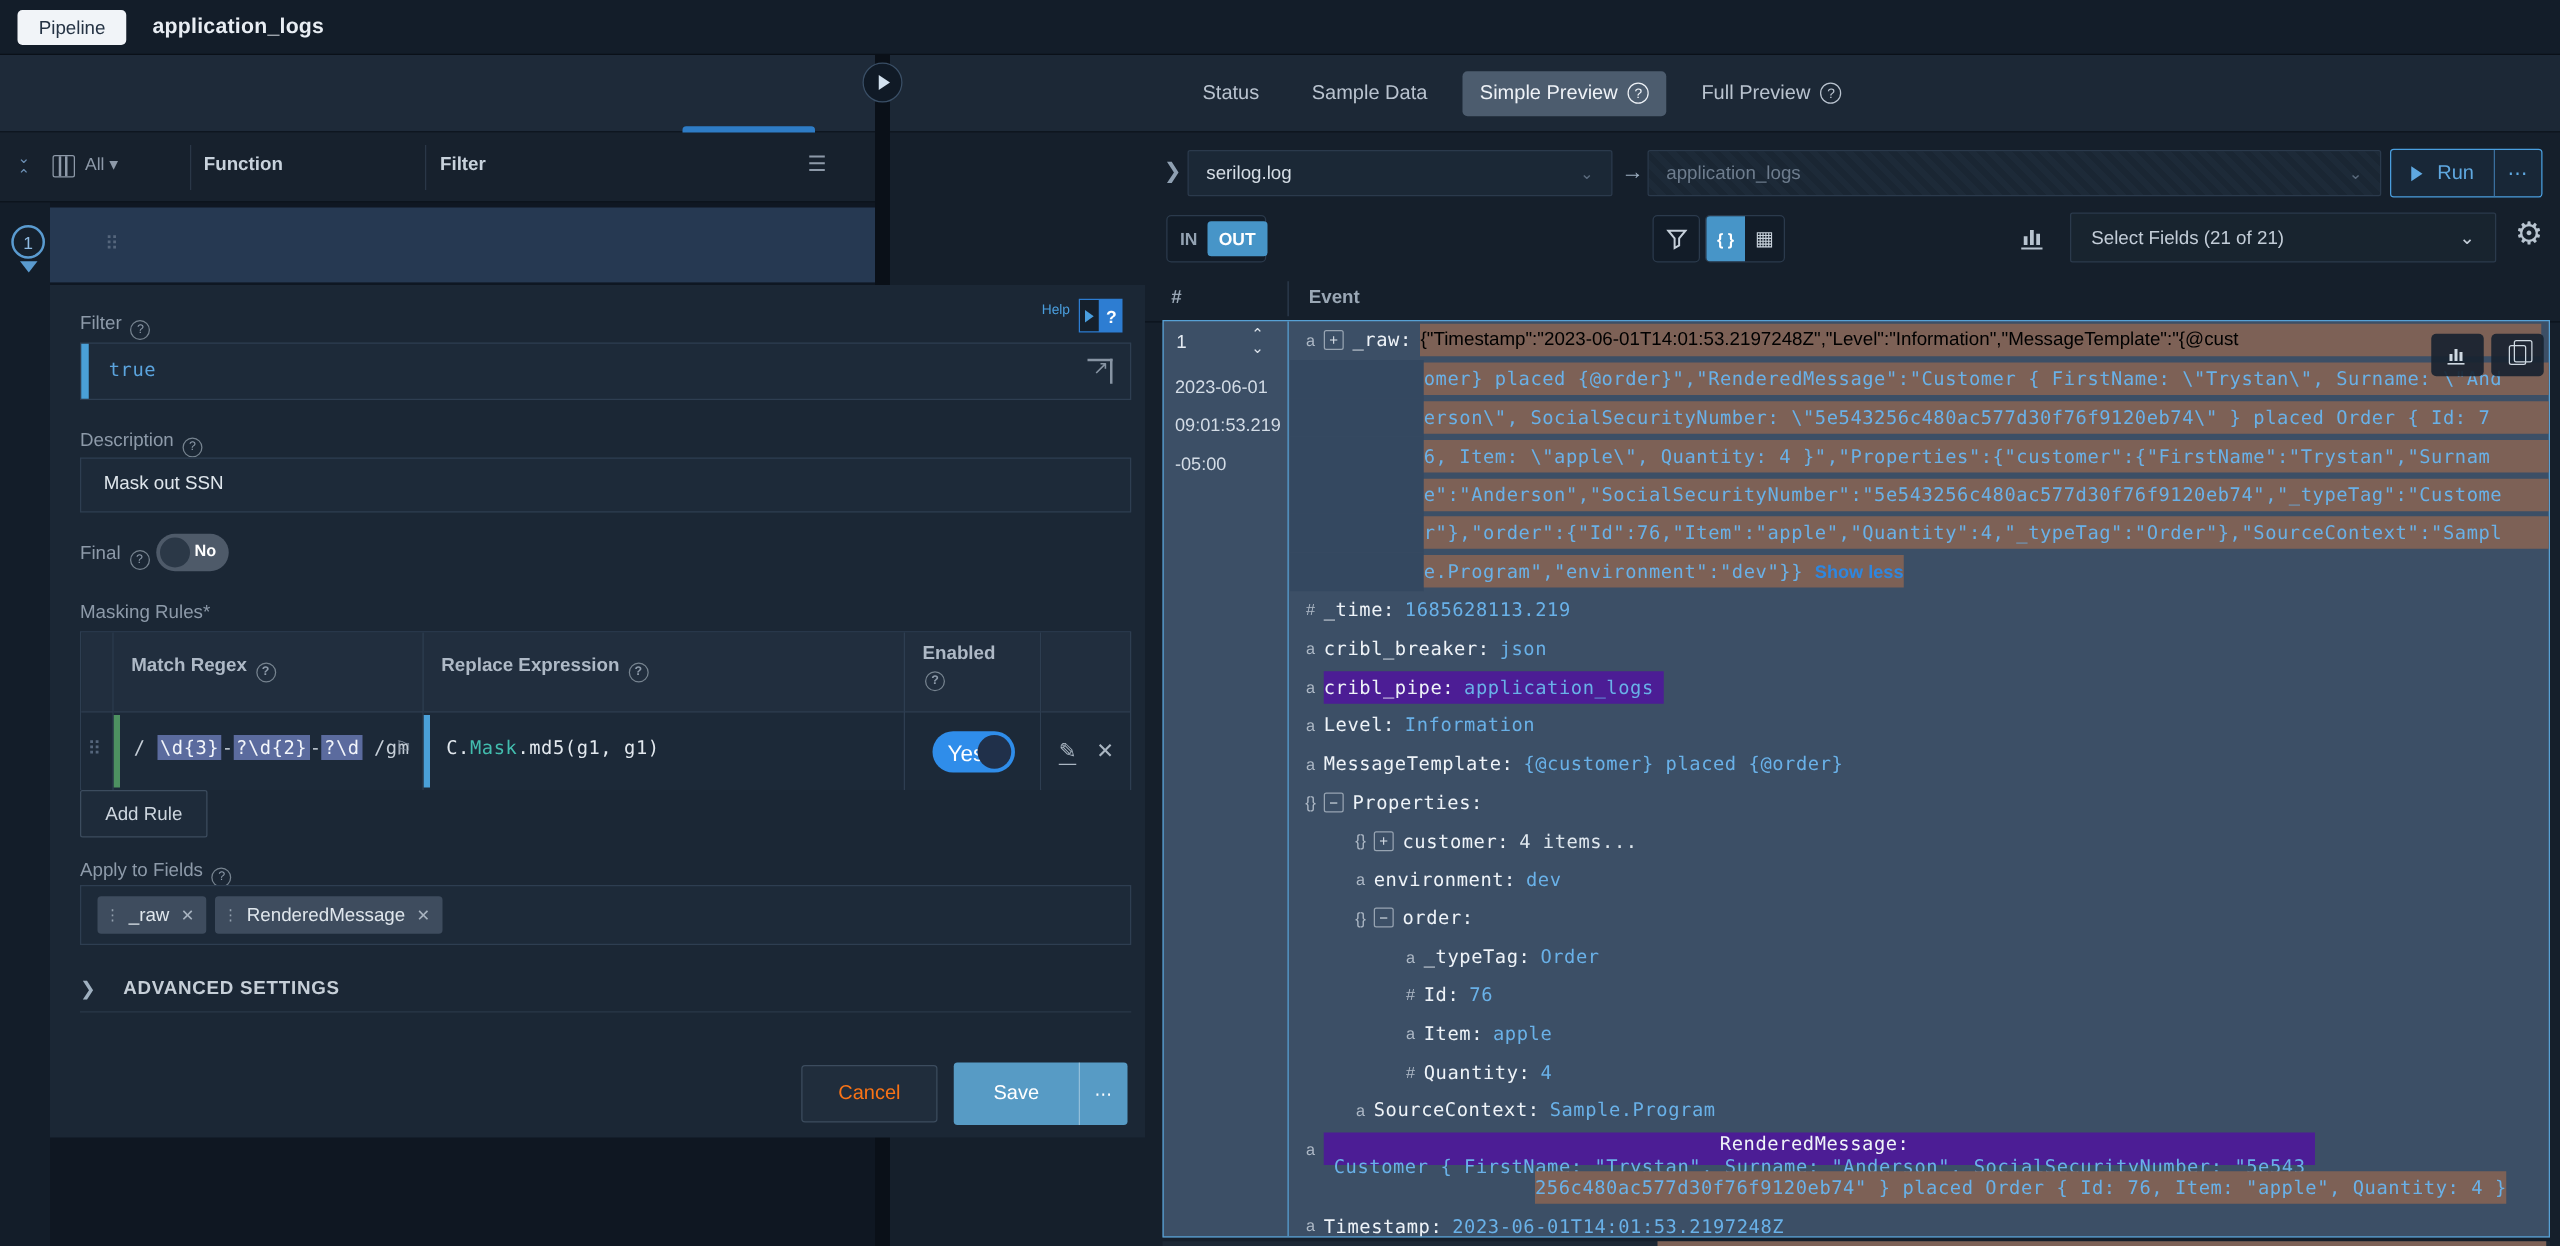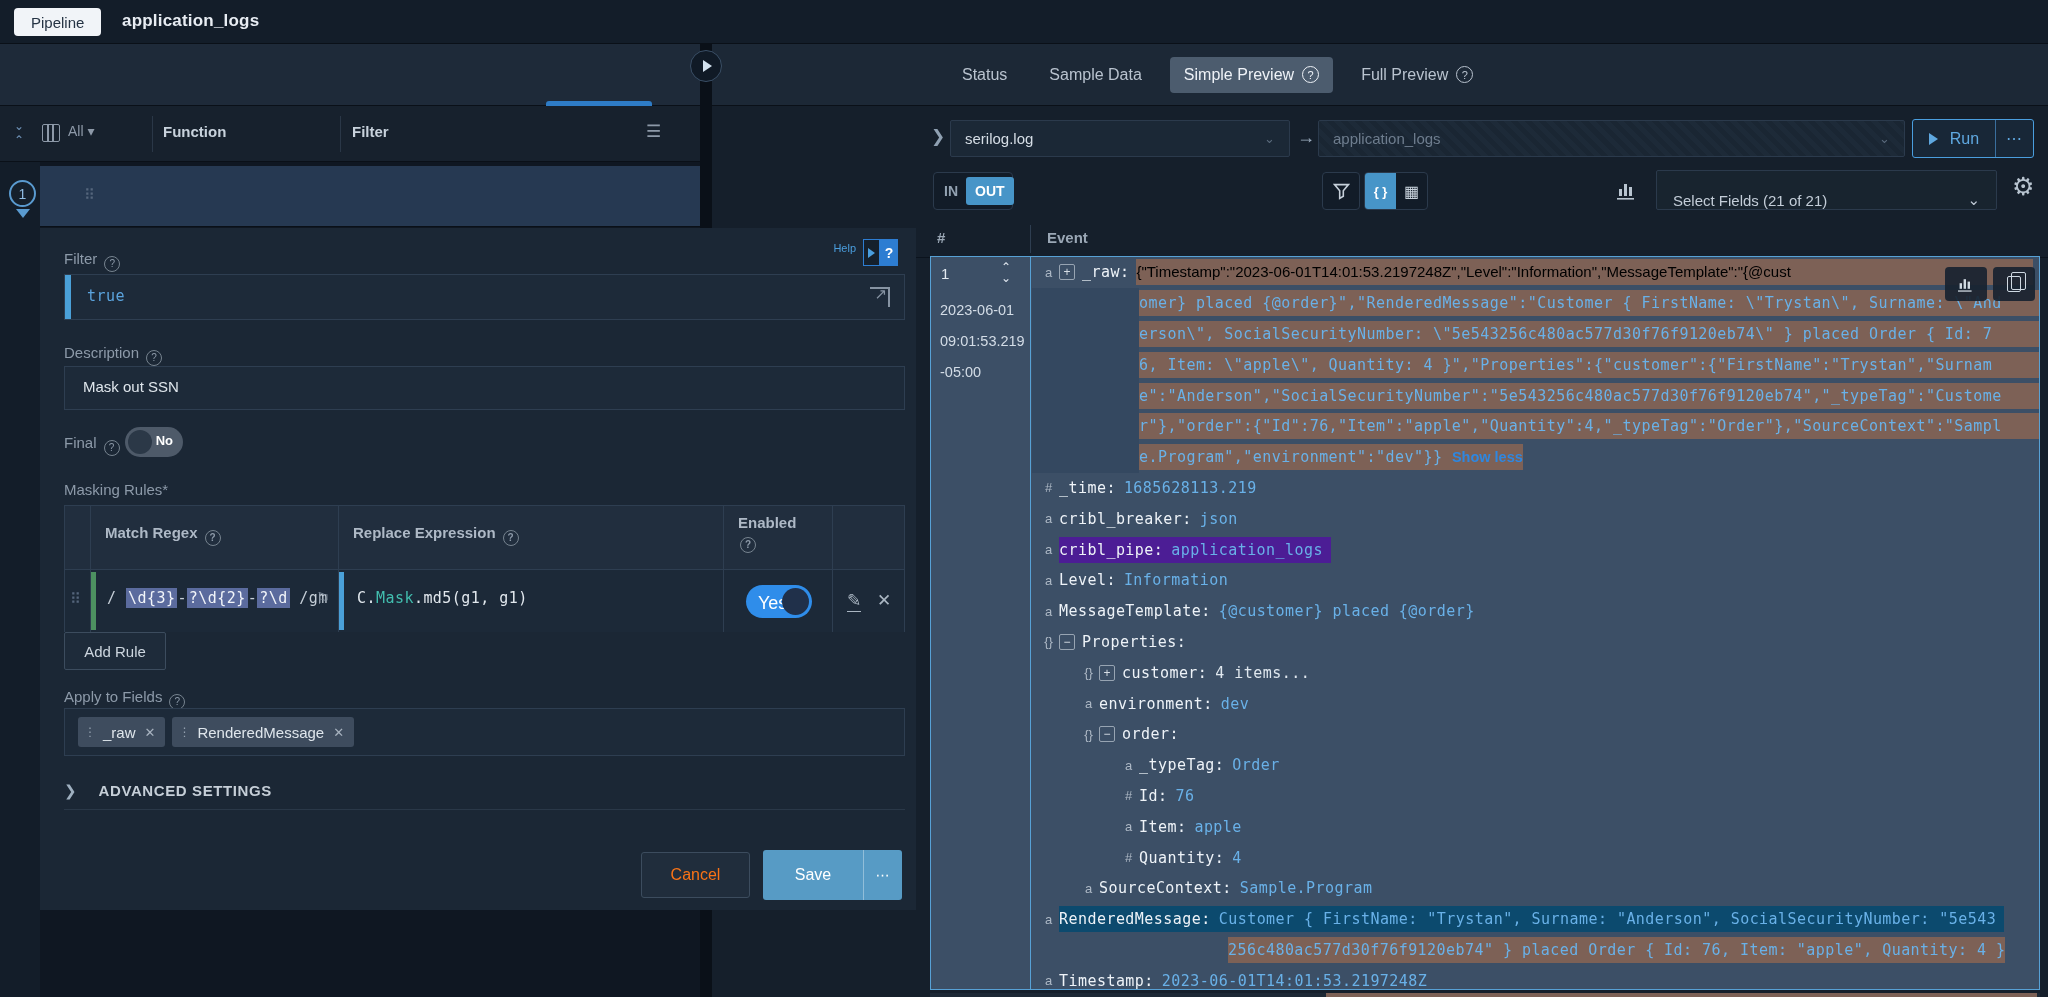--- a/index.html
+++ b/index.html
@@ -137,21 +137,21 @@
   #in-button { color:#93a2b2; font-size:14px; font-weight:bold; padding:0 8px 0 10px; }
   #out-button { background:#4795c8; color:#fff; font-size:14px; font-weight:bold; border-radius:3px; padding:6px 9px; margin-right:3px; }
   .tool-box { position:absolute; top:8px; height:38px; border:1px solid #2b3a4c; border-radius:4px; background:#121c28; display:flex; align-items:center; justify-content:center; }
   #filter-events-button { left:610px; width:38px; }
   #view-pair { left:652px; width:64px; padding:0; overflow:hidden; }
   #json-view-button { width:32px; height:38px; background:#4795c8; color:#fff; font-size:13px; font-weight:bold;
      display:flex; align-items:center; justify-content:center; }
   #table-view-button { width:32px; height:38px; color:#c6d0da; font-size:16px; display:flex; align-items:center; justify-content:center; }
   #chart-icon { position:absolute; left:904px; top:16px; }
   #select-fields { position:absolute; left:944px; top:6px; width:341px; height:40px; background:#18242f; border:1px solid #2b3a4c;
-     border-radius:2px; color:#c3cdd8; font-size:15px; display:flex; align-items:flex-end; justify-content:space-between; padding:0 16px; }
+     border-radius:2px; color:#c3cdd8; font-size:15px; display:flex; align-items:center; justify-content:space-between; padding:0 16px; }
   #fields-gear { position:absolute; left:1300px; top:8px; color:#b8c4d0; font-size:25px; }
 
   #table-header { position:absolute; left:0; top:176px; width:1336px; height:38px; border-bottom:1px solid #0b131d; }
   #col-num { position:absolute; left:225px; top:9px; color:#9aa7b5; font-size:15px; font-weight:bold; }
   #hdr-sep { position:absolute; left:318px; top:5px; width:1px; height:28px; background:#2e3e51; }
   #col-event { position:absolute; left:335px; top:9px; color:#9aa7b5; font-size:15px; font-weight:bold; }
 
   
   #event-row { position:absolute; left:218px; top:212px; width:1110px; height:734px; background:#3c4f66;
      border:1px solid #57a1d5; overflow:hidden; }
@@ -162,21 +162,21 @@
   #event-cell { position:absolute; left:101px; top:0; width:1009px; height:100%; font-size:15px; }
   .raw-line, .eline { display:flex; align-items:center; height:30.8px; white-space:pre; }
   .g { width:15px; margin:0 3px 0 0; color:#aeb9c6; font-size:13px; flex-shrink:0; text-align:center; }
   .ebox { width:16px; height:16px; border:1px solid #97a4b2; border-radius:2px; color:#d7dee6; font-size:12px;
      display:inline-flex; align-items:center; justify-content:center; margin-right:7px; flex-shrink:0; line-height:14px; }
   .k { font-weight:normal; color:#eef3f8; font-family:"DejaVu Sans Mono", monospace; letter-spacing:.45px; }
   .v { color:#69b1e8; margin-left:8px; font-family:"DejaVu Sans Mono", monospace; letter-spacing:.45px; }
   .v.plain { color:#dfe7ee; }
   .linner { display:inline-flex; align-items:center; height:26px; }
   .hl-green { background:#4c1d95; padding-right:8px; }
-  .hl-brown { background:#0c4a6e; padding-right:8px; }
+  .hl-brown { background:#4c1d95; padding-right:8px;flex-direction:column; }
   .raw-line { padding-left:9px; }
   .raw-line .hang { width:107px; margin-left:-9px; height:100%; background:#344860; flex-shrink:0; }
   .rawval { background:#7d6156; display:inline-block; width:897px; height:26px; line-height:26px; }
   .rawtext { background:#7d6156; height:26px; line-height:26px; color:#69b1e8;
      font-family:"DejaVu Sans Mono", monospace; letter-spacing:.45px; }
   .rawtext.mid { width:901px; }
   .show-less { color:#2e87e0; font-weight:bold; font-family:"Liberation Sans", sans-serif; letter-spacing:0; font-size:14.5px; }
   .eline { padding-left:9px; }
   .eline.ind1 { padding-left:49px; } .eline.ind2 { padding-left:89px; }
   .cont-line { padding-left:196px; }

